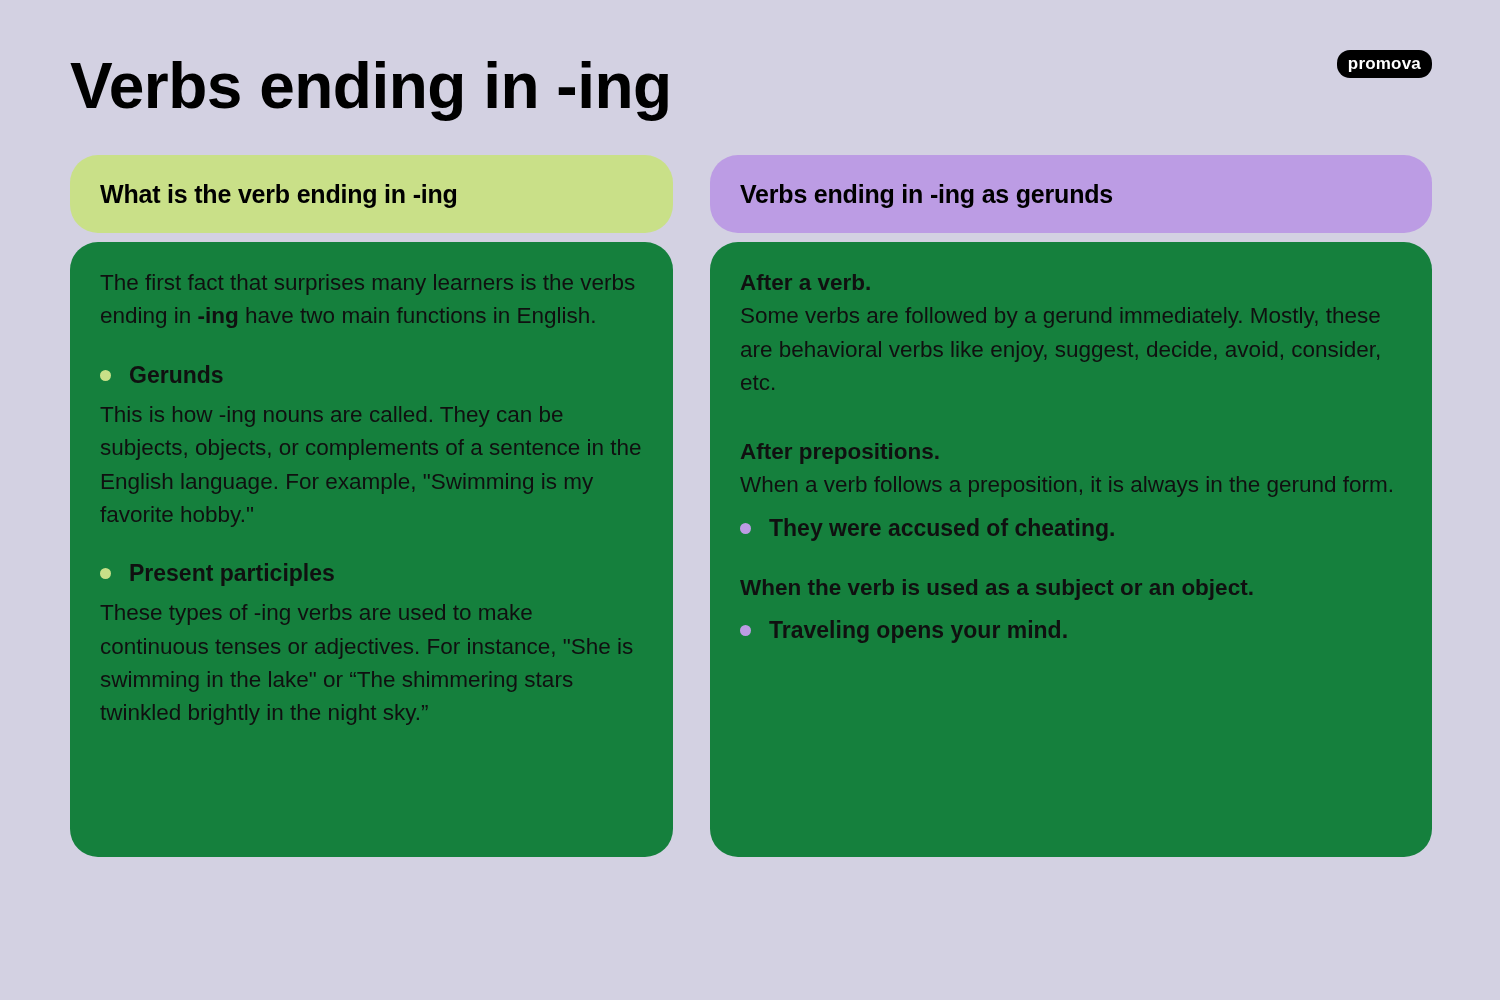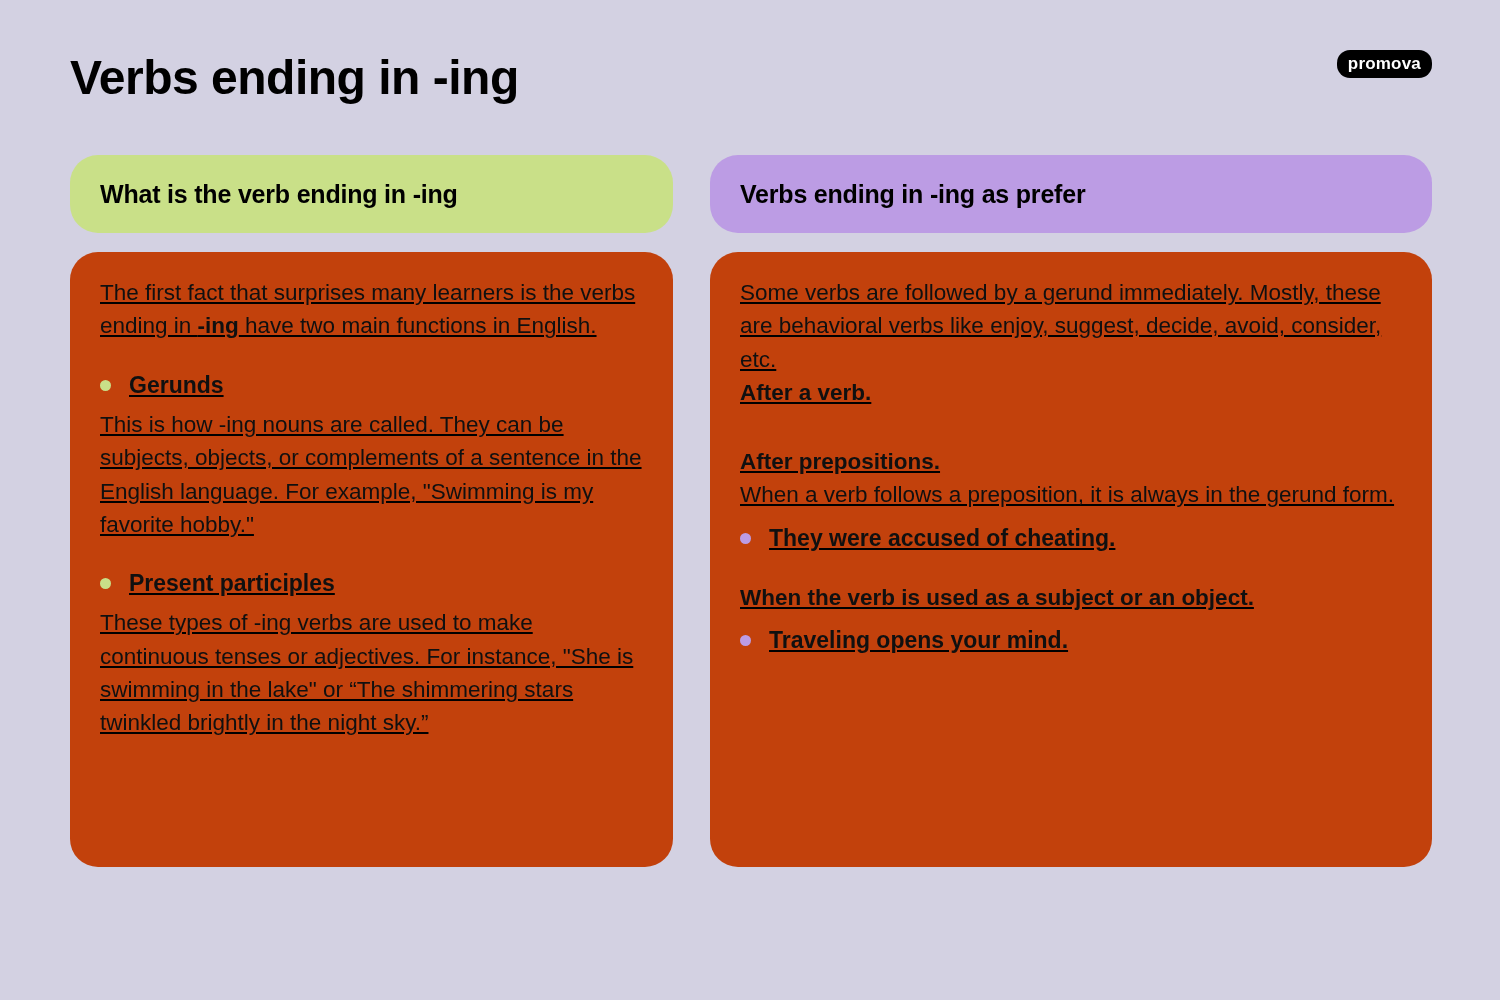--- a/index.html
+++ b/index.html
@@ -14,21 +14,21 @@
     color: #000000;
     overflow: hidden;
     position: relative;
   }
 
   
   .page-title {
     position: absolute;
     left: 70px;
     top: 50px;
-    font-size: 48px;
+    font-size: 64px;
     font-weight: bold;
     letter-spacing: -0.5px;
     color: #000;
     margin: 0;
     line-height: 1.15;
   }
 
   .logo {
     position: absolute;
     right: 68px;
@@ -70,27 +70,26 @@
     box-sizing: border-box;
     font-size: 25px;
     font-weight: bold;
     color: #000;
     letter-spacing: -0.2px;
   }
   .card-header.green  { background: #c9e088; }
   .card-header.purple { background: #bc9ce4; }
 
   .card-body {
-    background: #c2410c;
+    background: #15803d;
     border-radius: 28px;
-    margin-top: 19px;
+    margin-top: 9px;
     padding: 24px 30px 30px 30px;
     box-sizing: border-box;
     min-height: 615px;
-    text-decoration: underline;
   }
 
   
   .para {
     font-size: 22.5px;
     line-height: 1.48;
     margin: 0;
     color: #101010;
   }
   .para + .para { margin-top: 0px; }
@@ -155,26 +154,26 @@
         <span>Present participles</span>
       </div>
       <div class="sp-6"></div>
       <p class="para">These types of -ing verbs are used to make continuous tenses or adjectives. For instance, "She is swimming in the lake" or “The shimmering stars twinkled brightly in the night sky.”</p>
 
     </div>
   </div>
 
   <div class="column right">
 
-    <div class="card-header purple">Verbs ending in -ing as prefer</div>
+    <div class="card-header purple">Verbs ending in -ing as gerunds</div>
 
     <div class="card-body">
 
+      <p class="para lead">After a verb.</p>
       <p class="para">Some verbs are followed by a gerund immediately. Mostly, these are behavioral verbs like enjoy, suggest, decide, avoid, consider, etc.</p>
-      <p class="para lead">After a verb.</p>
       <div class="sp-10"></div>
 
       <div class="sp-26"></div>
 
       <p class="para lead">After prepositions.</p>
       <p class="para">When a verb follows a preposition, it is always in the gerund form.</p>
       <div class="sp-10"></div>
       <div class="bullet-row">
         <span class="bullet-dot purple"></span>
         <span>They were accused of cheating.</span>

